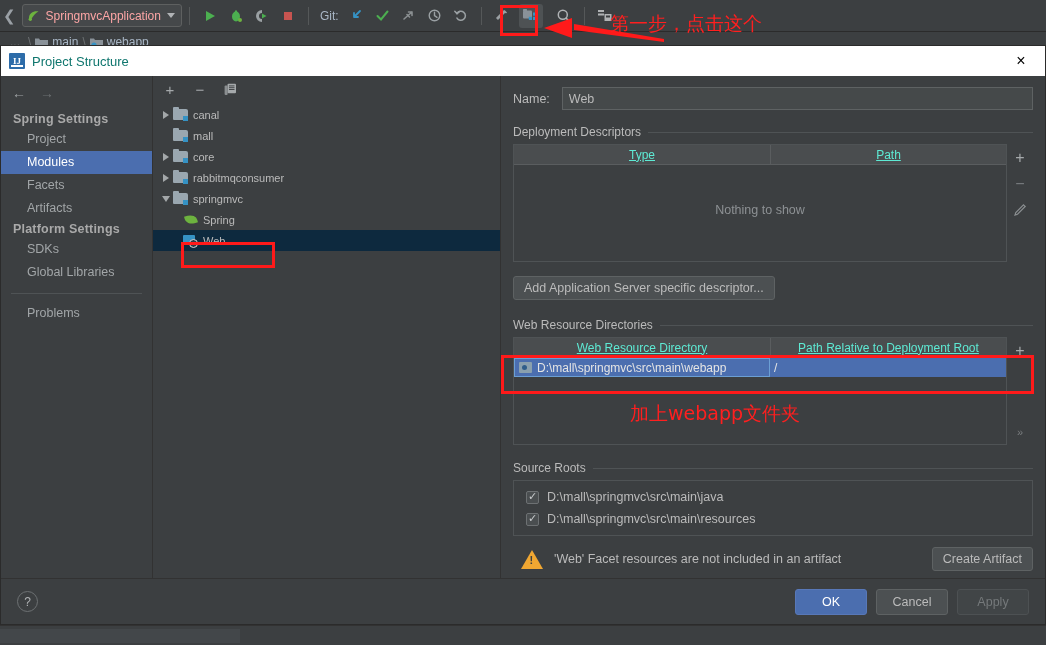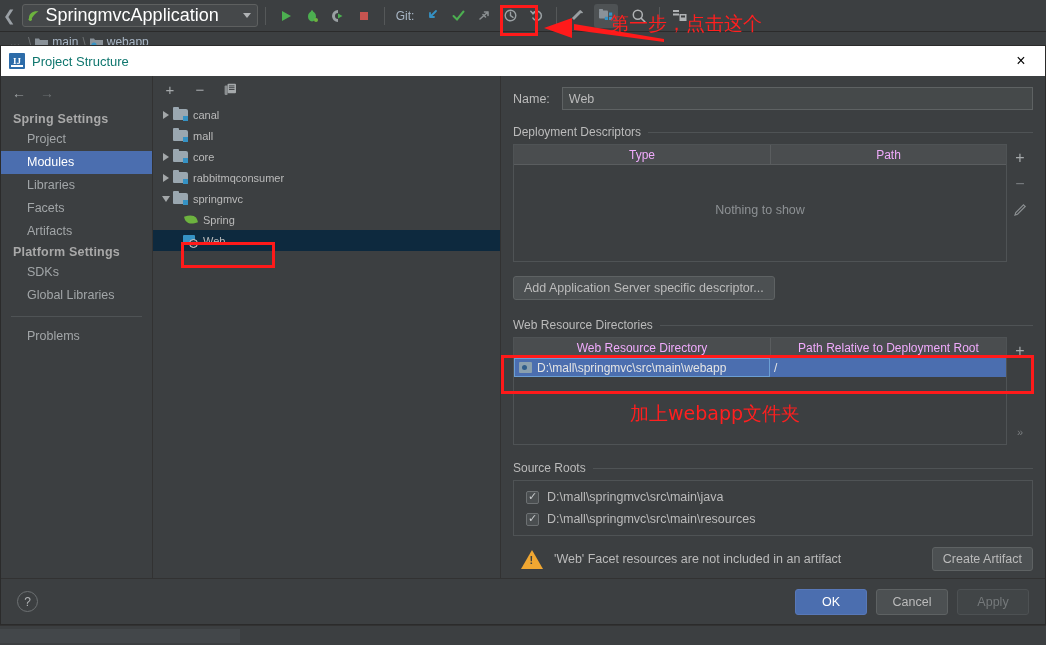--- a/index.html
+++ b/index.html
@@ -16,21 +16,21 @@
     position: absolute; left: 0; top: 0; width: 1046px; height: 32px;
     background: #3c3f41; display: flex; align-items: center;
     border-bottom: 1px solid #2b2b2b;
   }
   .tb-chevron { color: #9aa0a6; font-size: 15px; margin-left: 3px; }
   .run-config {
     display: flex; align-items: center; height: 23px;
     border: 1px solid #5e6060; border-radius: 3px;
     background: #45484a; padding: 0 6px 0 4px; margin-left: 6px;
   }
-  .run-config .label { color: #ffffff; font-size: 18px; margin: 0 24px 0 5px; }
+  .run-config .label { color: #fca5a5; font-size: 12px; margin: 0 6px 0 5px; }
   .caret-down {
     width: 0; height: 0; border-left: 4px solid transparent;
     border-right: 4px solid transparent; border-top: 5px solid #b0b3b5;
   }
   .tb-sep { width: 1px; height: 18px; background: #555859; margin: 0 7px; }
   .tb-btn {
     width: 24px; height: 24px; display: flex; align-items: center;
     justify-content: center; margin: 0 1px; border-radius: 3px;
   }
   .git-label { color: #a9b7c6; font-size: 12px; margin: 0 5px 0 4px; }
@@ -200,22 +200,23 @@
   .table-wrap { display: flex; }
   .grid {
     flex: 1; border: 1px solid #4f5355; background: #3c3f41;
     display: flex; flex-direction: column; min-width: 0;
   }
   .grid-head {
     display: flex; height: 20px; background: #4a4d4f;
     border-bottom: 1px solid #5a5d5f; flex-shrink: 0;
   }
   .grid-head .th {
-    color: #f0abfc; font-size: 12px; display: flex; align-items: center;
+    color: #5eead4; font-size: 12px; display: flex; align-items: center;
     justify-content: center;
+    text-decoration: underline;
   }
   .grid-head .th + .th { border-left: 1px solid #5a5d5f; }
   .grid-body { flex: 1; position: relative; }
   .empty-msg {
     position: absolute; left: 0; right: 0; top: 38px; text-align: center;
     color: #8d9194; font-size: 12.5px;
   }
   .grid-row { display: flex; height: 19px; align-items: stretch; }
   .grid-row.selected { background: #4b6eaf; }
   .grid-cell {
@@ -459,21 +460,20 @@
 
       <div class="settings-nav">
         <div class="nav-arrows">
           <span class="nav-arrow">←</span>
           <span class="nav-arrow disabled">→</span>
         </div>
 
         <div class="nav-group">Spring Settings</div>
         <div class="nav-item">Project</div>
         <div class="nav-item selected">Modules</div>
-        <div class="nav-item">Libraries</div>
         <div class="nav-item">Facets</div>
         <div class="nav-item">Artifacts</div>
 
         <div class="nav-group">Platform Settings</div>
         <div class="nav-item">SDKs</div>
         <div class="nav-item">Global Libraries</div>
 
         <div class="nav-divider"></div>
         <div class="nav-item">Problems</div>
       </div>

